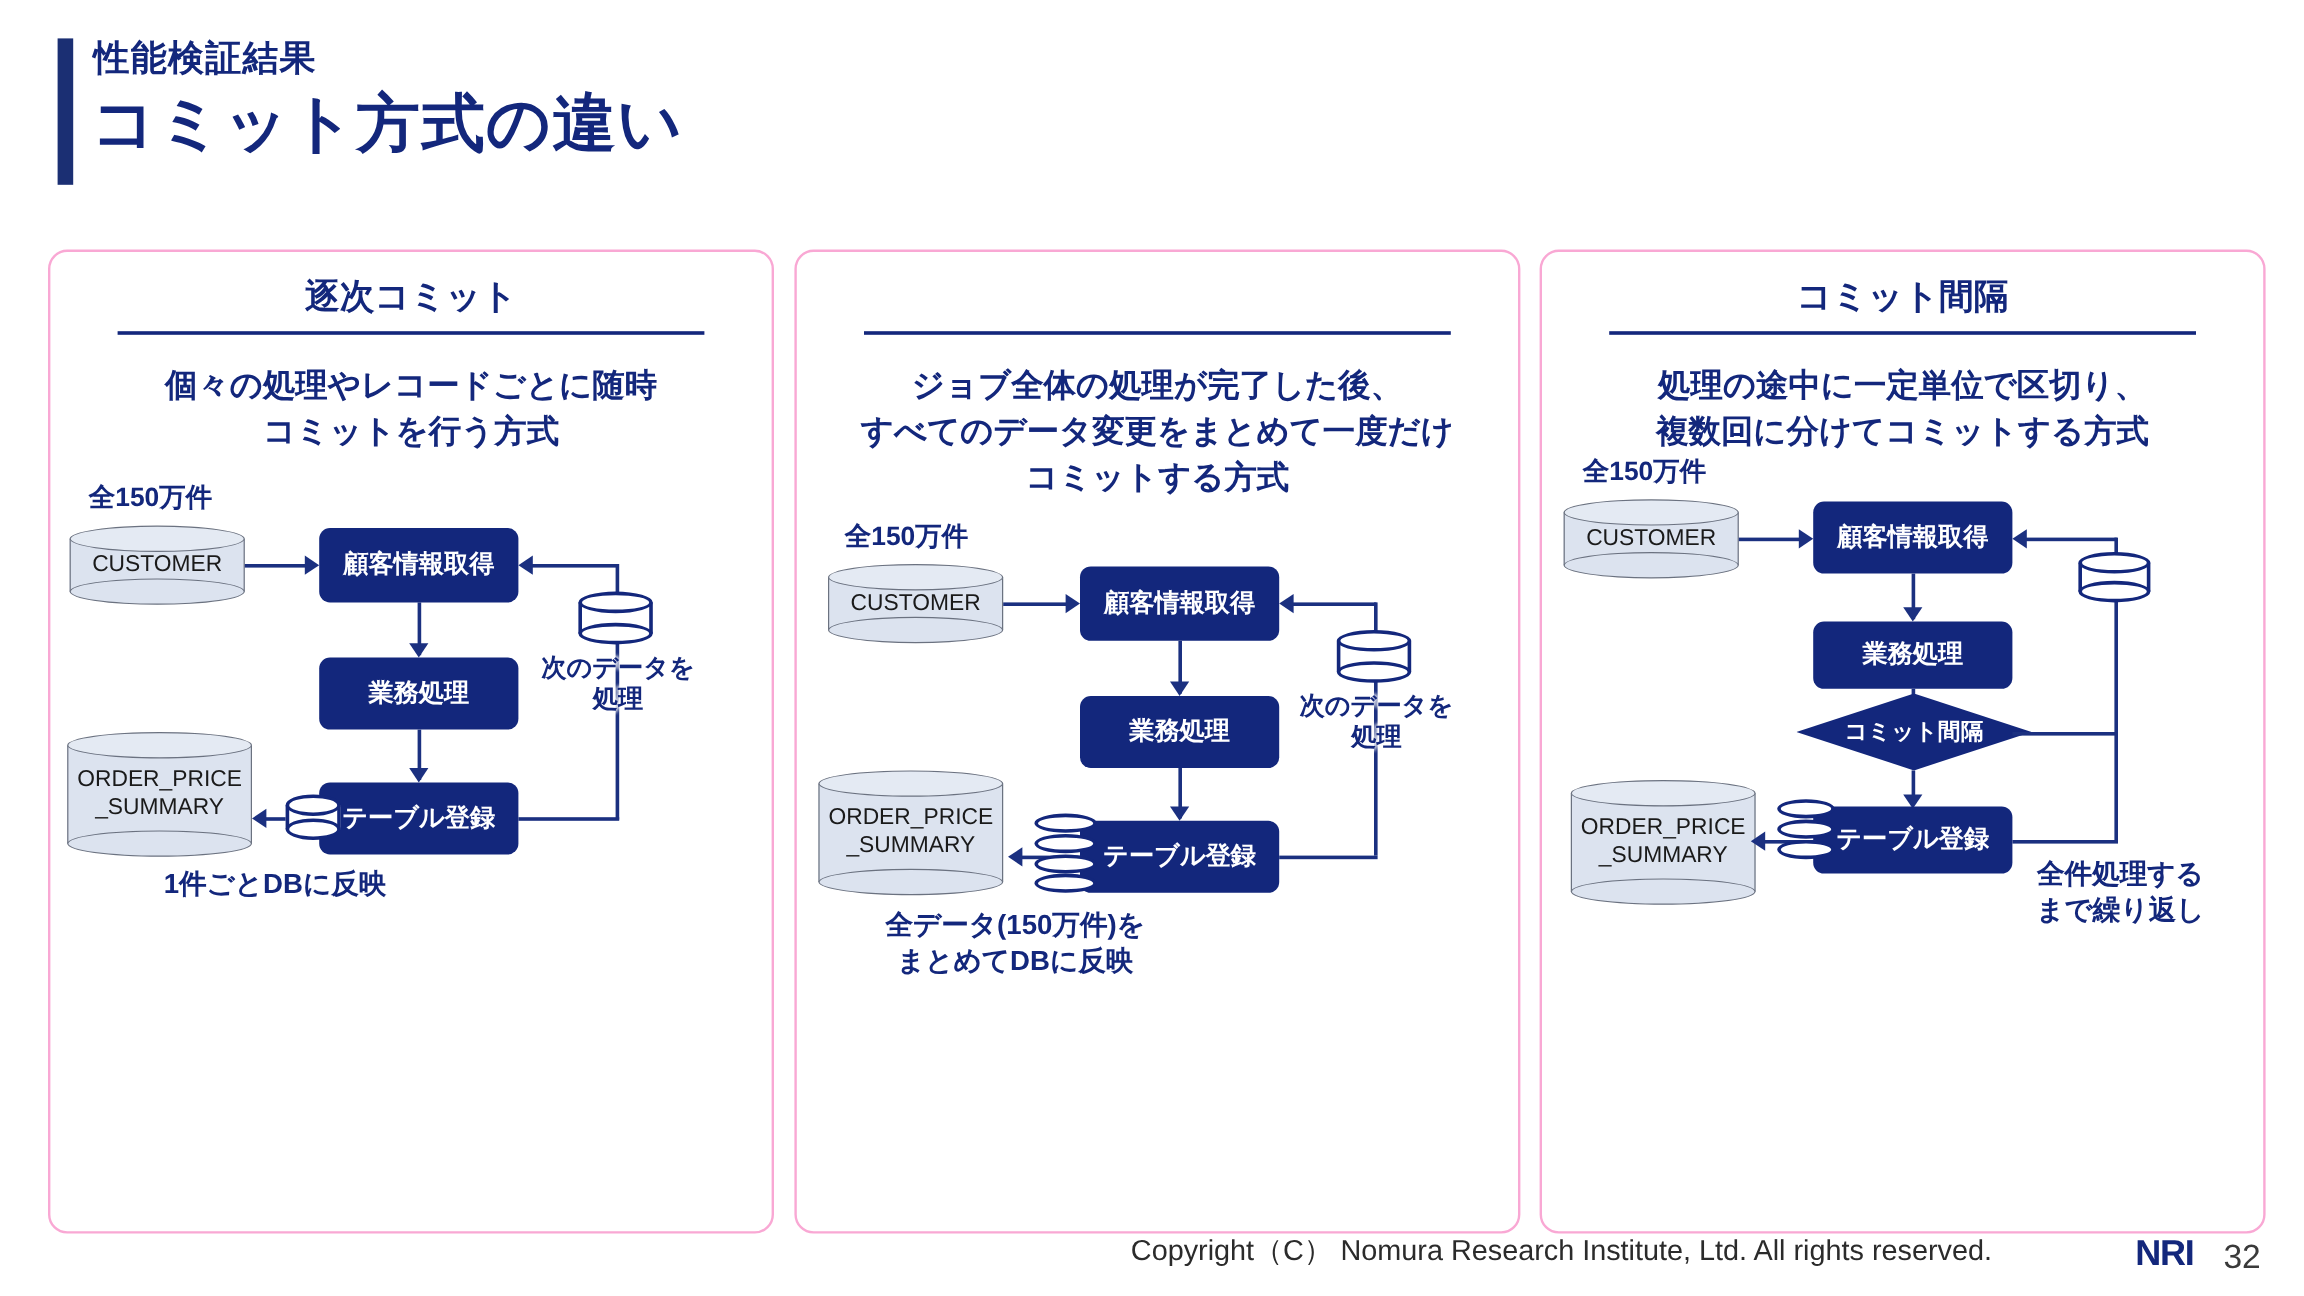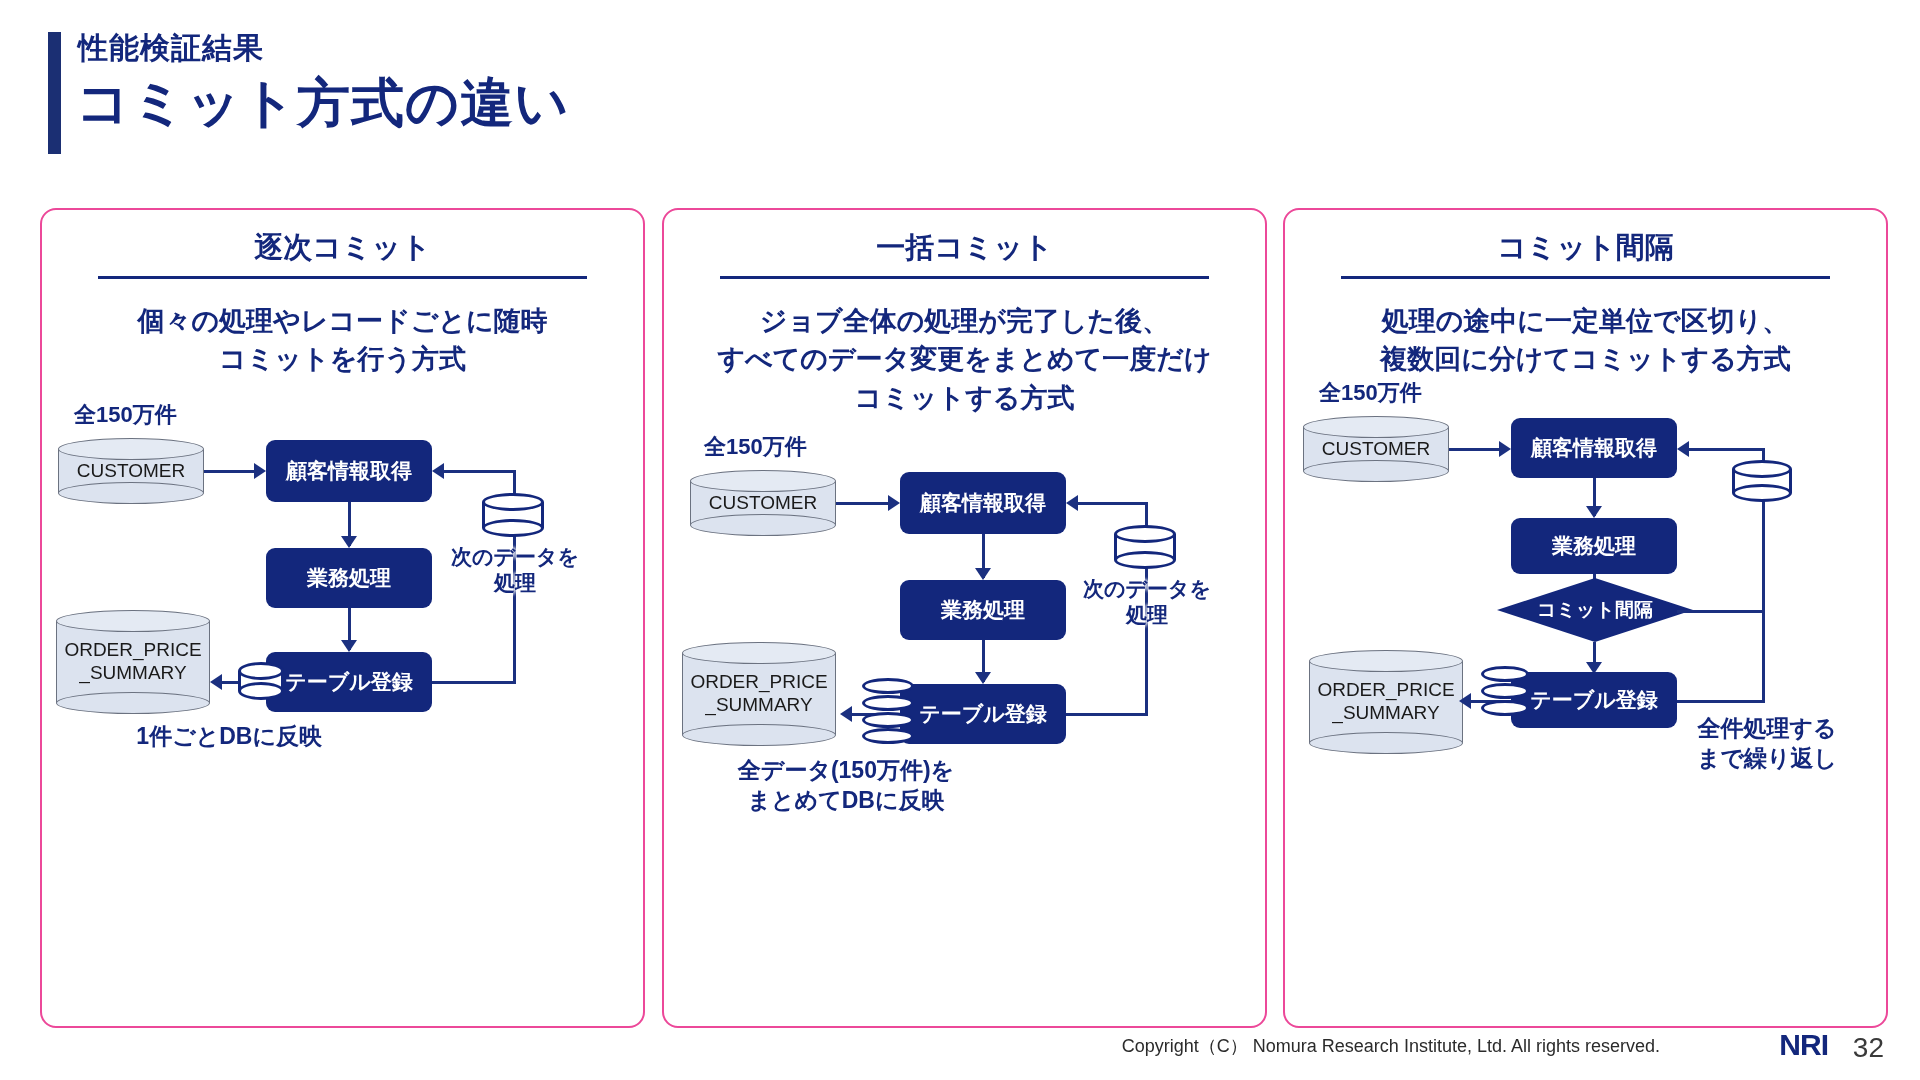--- a/index.html
+++ b/index.html
@@ -22,21 +22,21 @@
     font-size: 30px; font-weight: bold; color: #13277c; letter-spacing: 1px;
   }
   .title {
     position: absolute; left: 28px; top: 40px;
     font-size: 53px; font-weight: bold; color: #13277c; letter-spacing: 1px;
   }
 
   
   .panel {
     position: absolute; top: 208px; height: 820px;
-    border: 2px solid #ec4899; border-radius: 16px; background: #fff;
+    border: 2px solid #f9a8d4; border-radius: 16px; background: #fff;
   }
   #panel-0 { left: 40px;   width: 605px; }
   #panel-1 { left: 662px;  width: 605px; }
   #panel-2 { left: 1283px; width: 605px; }
 
   .panel-title {
     position: absolute; top: 18px; left: 0; right: 0;
     text-align: center; font-size: 29px; font-weight: bold; color: #13277c;
   }
   .panel-rule {
@@ -127,21 +127,21 @@
   .diamond {
     position: absolute; background: #13277c;
     clip-path: polygon(50% 0%, 100% 50%, 50% 100%, 0% 50%);
     color: #fff; font-size: 19px; font-weight: bold;
     display: flex; align-items: center; justify-content: center;
   }
 
   
   .footer-copy {
     position: absolute; right: 260px; bottom: 22px;
-    font-size: 18px; color: #2b2b2b;
+    font-size: 24px; color: #2b2b2b;
   }
   .nri-logo {
     position: absolute; right: 92px; bottom: 18px;
     font-size: 30px; font-weight: bold; color: #13277c; letter-spacing: -1px;
   }
   .page-no {
     position: absolute; right: 36px; bottom: 16px;
     font-size: 28px; color: #3a3a3a;
   }
 </style>
@@ -213,21 +213,20 @@
         <div class="d-body"></div>
         <div class="d-top"></div>
         <div class="d-bot"></div>
       </div>
 
       <div class="caption" style="left:10px; top:512px; width:270px;text-align:right;">1件ごとDBに反映</div>
     </div>
   </div>
 
   <div class="panel" id="panel-1">
-    <div class="panel-title">一括コミット</div>
     <div class="panel-rule"></div>
     <div class="panel-desc" style="white-space:pre-line;">ジョブ全体の処理が完了した後、
 すべてのデータ変更をまとめて一度だけ
 コミットする方式</div>
 
     <div class="diagram">
 
       <div class="cyl-cap" style="left:40px; top:222px;">全150万件</div>
       <div class="cyl" style="left:26px; top:260px; width:146px; height:66px;">
         <div class="body"></div>

